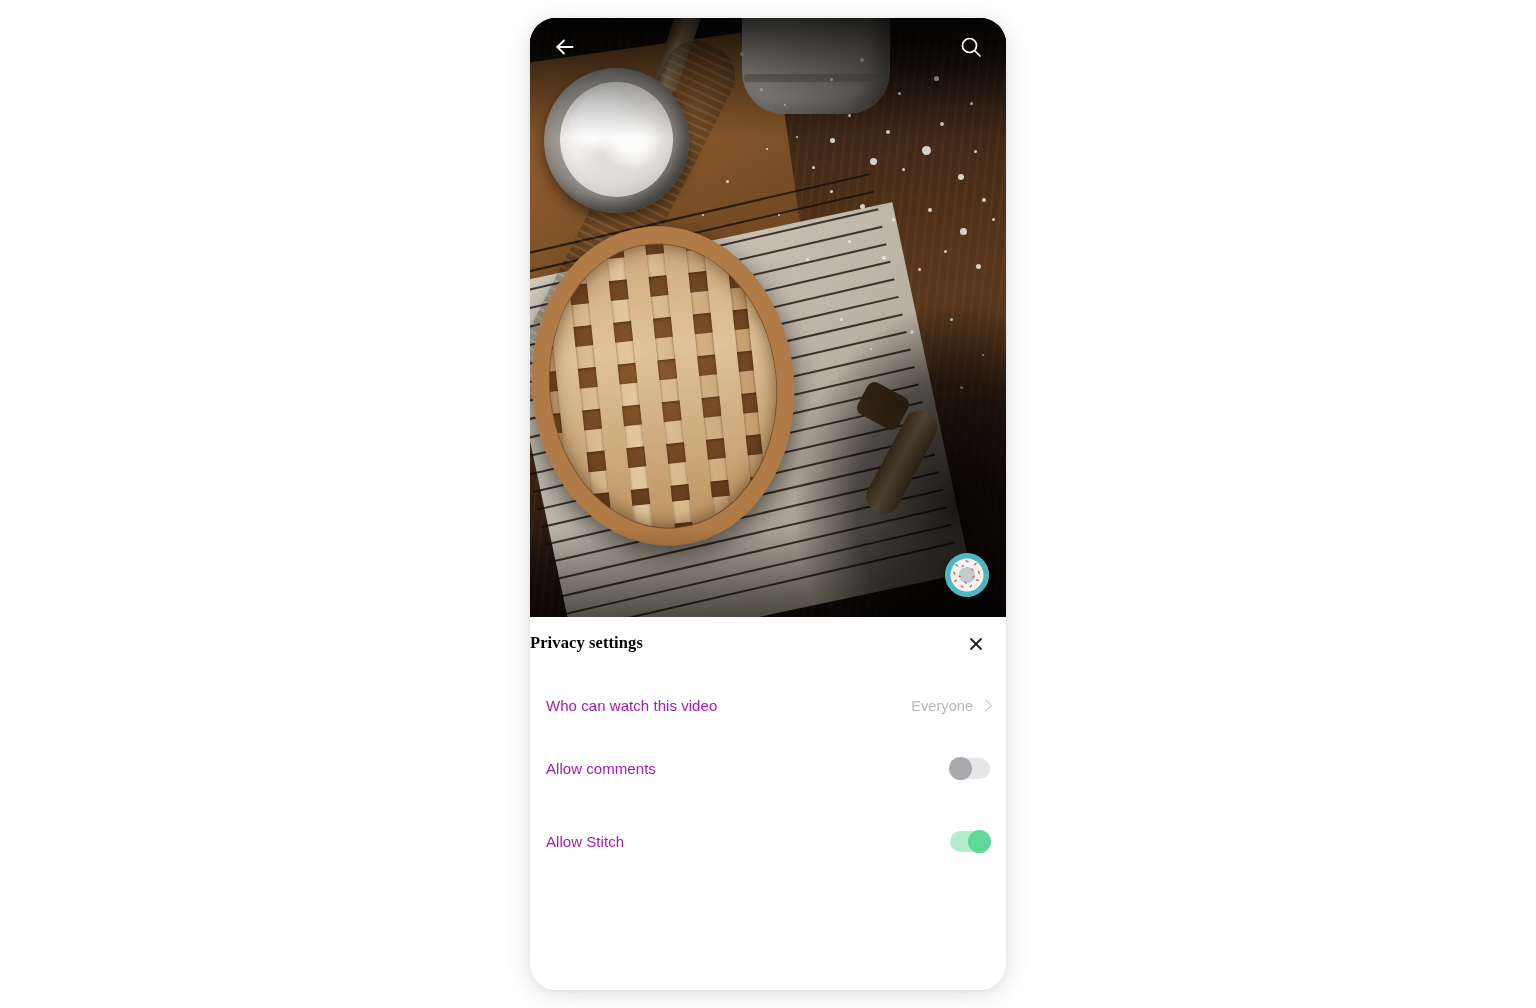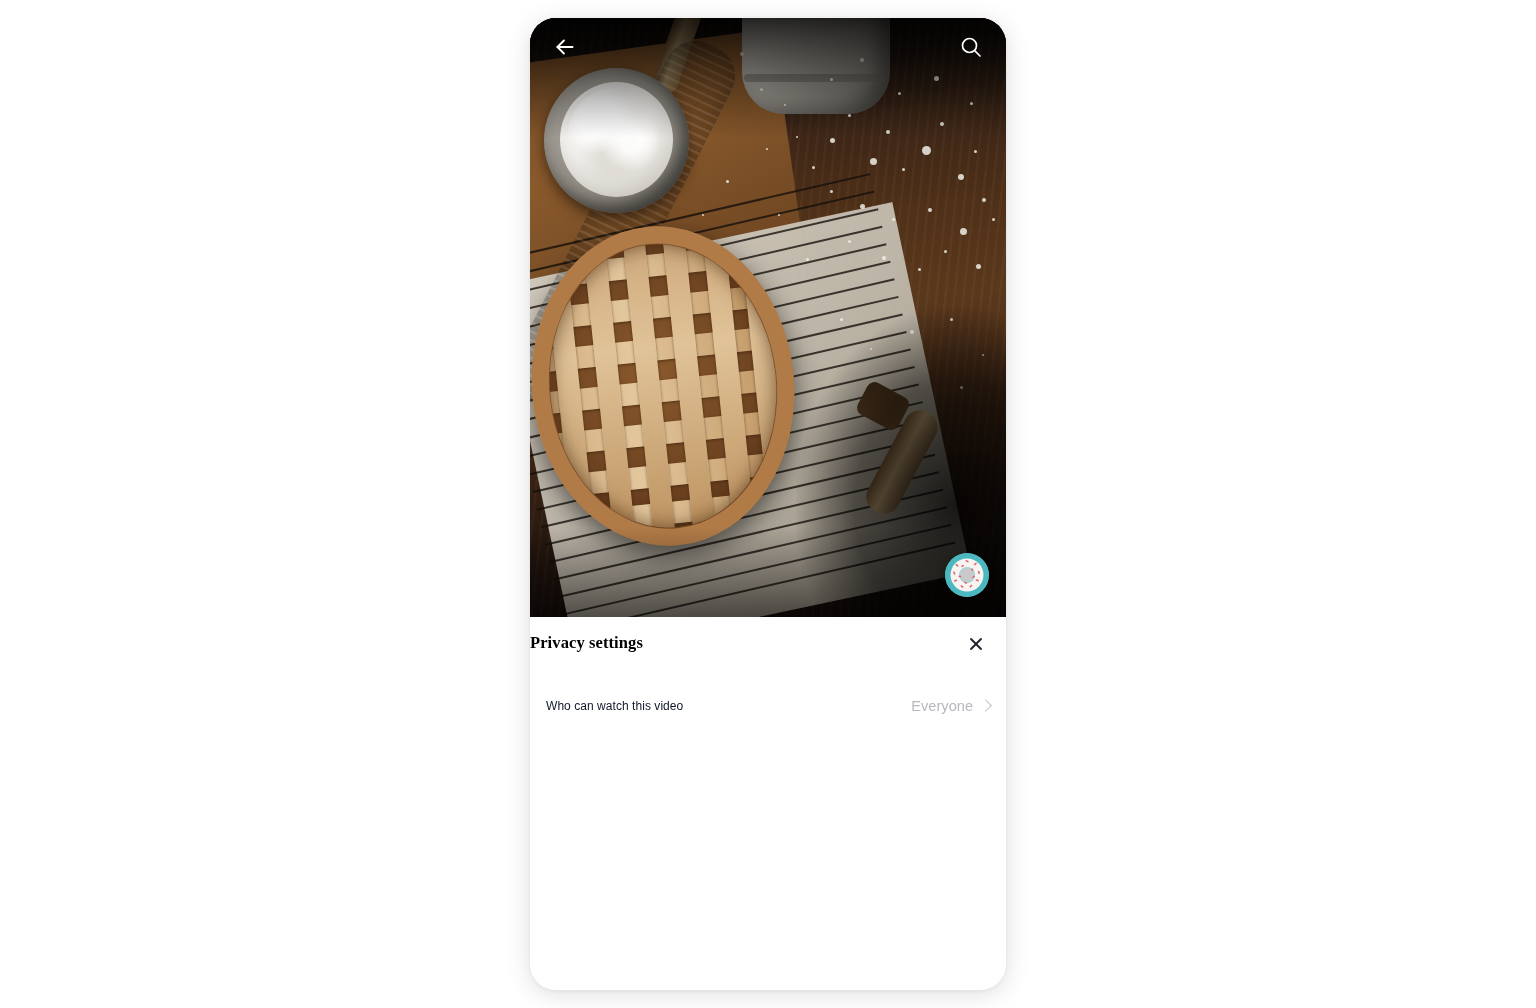--- a/index.html
+++ b/index.html
@@ -325,22 +325,22 @@
   }
   .srow {
     position: relative;
     display: flex;
     align-items: center;
     justify-content: space-between;
     height: 53px;
     cursor: pointer;
   }
   .srow-label {
-    font-size: 12px;
-    color: #0f172a;
+    font-size: 15px;
+    color: #a21caf;
     letter-spacing: .05px;
   }
   .srow-right {
     display: flex;
     align-items: center;
     gap: 7px;
   }
   .srow-value {
     font-size: 14.6px;
     color: #b7b7bd;
@@ -568,23 +568,35 @@
         <div class="srow">
           <span class="srow-label">Who can watch this video</span>
           <span class="srow-right">
             <span class="srow-value">Everyone</span>
             <span class="chev"></span>
           </span>
         </div>
 
         <div class="row-gap"></div>
 
+        <div class="srow">
+          <span class="srow-label">Allow comments</span>
+          <span class="toggle off">
+            <span class="knob"></span>
+          </span>
+        </div>
 
         <div class="row-gap"></div>
 
 
         <div class="row-gap"></div>
 
+        <div class="srow">
+          <span class="srow-label">Allow Stitch</span>
+          <span class="toggle on">
+            <span class="knob"></span>
+          </span>
+        </div>
 
       </div>
     </div>
   </div>
 </div>
 
 </body></html>

